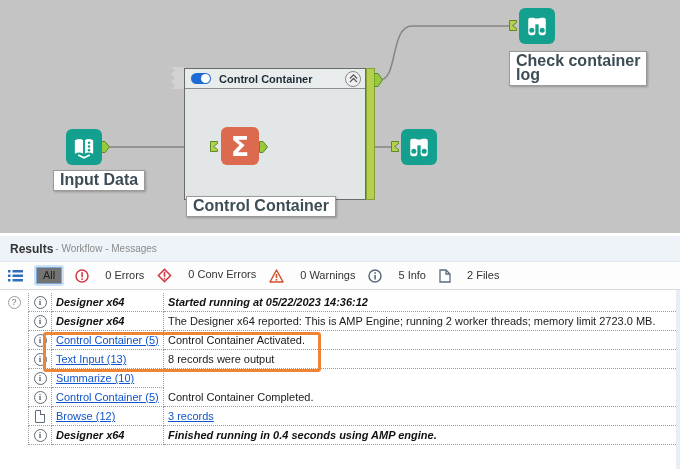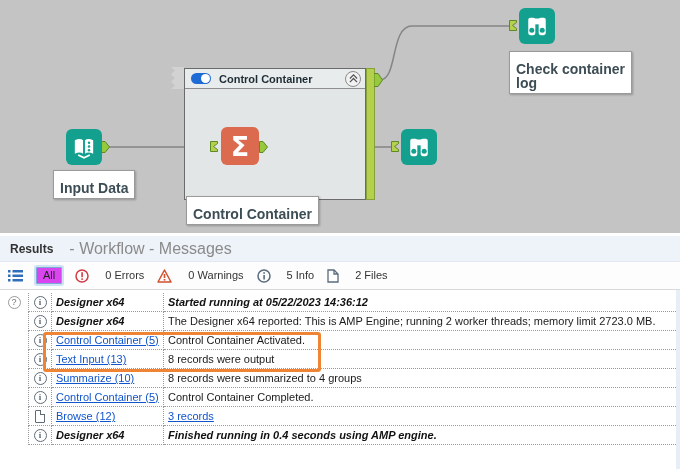--- a/index.html
+++ b/index.html
@@ -12,41 +12,41 @@
   .screen{position:relative;width:680px;height:469px;overflow:hidden;background:#fff;}
 
   
   .canvas{position:absolute;left:0;top:0;width:680px;height:233px;background:#c4c4c4;}
   .wires{position:absolute;left:0;top:0;width:680px;height:233px;}
   .tool{position:absolute;width:36px;height:36px;border-radius:6px;background:var(--teal);display:flex;align-items:center;justify-content:center;}
   .tool svg{width:30px;height:30px;}
   .tool.summarize{width:38px;height:38px;background:var(--tool-orange);}
   .sigma{color:#fff;font-size:27px;font-weight:bold;font-family:"DejaVu Sans",sans-serif;line-height:1;}
   .tool-label{position:absolute;background:#fff;border:1px solid #9a9a9a;box-shadow:1px 1px 2px rgba(0,0,0,.25);
-    padding:10px 6px 3px 6px;font-size:14px;font-weight:700;color:#3d4d55;line-height:14px;white-space:nowrap;}
+    padding:2px 6px 3px 6px;font-size:16px;font-weight:700;color:#3d4d55;line-height:14px;white-space:nowrap;}
   .anchor{position:absolute;}
   .container{position:absolute;left:184px;top:68px;width:182px;height:132px;border:1px solid #6b6b6b;background:#e3e6e6;}
   .container-header{height:20px;background:#e9ecec;border-bottom:1px solid #8f8f8f;display:flex;align-items:center;padding:0 4px 0 6px;}
   .toggle{width:20px;height:11px;border-radius:6px;background:var(--toggle-blue);position:relative;flex:0 0 auto;}
   .toggle::after{content:'';position:absolute;right:1px;top:1px;width:9px;height:9px;border-radius:50%;background:#fff;}
   .container-title{font-size:11px;font-weight:700;color:#1d2c35;margin-left:8px;flex:1;}
   .collapse-btn{width:16px;height:16px;border-radius:50%;background:#f2f2f2;border:1px solid #8a8a8a;display:flex;align-items:center;justify-content:center;flex:0 0 auto;}
   .jag-tab{position:absolute;left:171px;top:67px;width:13px;height:22px;background:#d2d2d2;
     clip-path:polygon(100% 0,100% 100%,0 100%,30% 84%,0 67%,30% 50%,0 33%,30% 16%,0 0);}
   .green-bar{position:absolute;left:366px;top:68px;width:9px;height:132px;background:var(--bar-green);border:1px solid #85a23a;}
 
   
   .results-header{position:absolute;left:0;top:236px;width:680px;height:26px;background:#eef3fa;display:flex;align-items:center;padding-left:10px;border-bottom:1px solid #e2e8f1;}
   .results-title{font-size:12px;font-weight:700;color:#333;}
-  .results-crumbs{font-size:16px;color:#8a8a8a;margin-left:16px;}
+  .results-crumbs{font-size:10px;color:#8a8a8a;margin-left:2px;}
 
   
   .toolbar{position:absolute;left:0;top:262px;width:680px;height:28px;background:#fdfdfd;display:flex;align-items:center;padding-left:8px;gap:13px;border-bottom:1px solid #d9d9d9;}
   .tb-item{display:flex;gap:16px;font-size:11px;color:#333;cursor:default;}
-  .all-btn{border:1px solid #7da7d9;box-shadow:0 0 0 2px #cfe2f3;background:#d946ef;font-size:11px;color:#222;padding:1px 6px 2px 6px;border-radius:1px;}
+  .all-btn{border:1px solid #7da7d9;box-shadow:0 0 0 2px #cfe2f3;background:#737373;font-size:11px;color:#222;padding:1px 6px 2px 6px;border-radius:1px;}
 
   
   .grid{position:absolute;left:0;top:290px;width:680px;height:179px;background:#fff;padding-top:3px;}
   .row{display:grid;grid-template-columns:28px 24px 112px 1fr;height:19px;font-size:11px;color:#1a1a1a;}
   .cell{display:flex;align-items:center;overflow:hidden;white-space:nowrap;}
   .gutter{justify-content:center;}
   .iconcell{justify-content:center;border-left:1px dotted #9a9aa0;border-right:1px dotted #9a9aa0;border-bottom:1px dotted #9a9aa0;}
   .toolcell{padding-left:4px;border-right:1px dotted #9a9aa0;border-bottom:1px dotted #9a9aa0;}
   .msgcell{padding-left:4px;border-bottom:1px dotted #9a9aa0;text-align:right;}
   .bold{font-weight:700;color:#111;font-style:italic;}
@@ -167,20 +167,28 @@
     <button class="all-btn">All</button>
     <span class="tb-item">
       <svg width="14" height="14" viewBox="0 0 14 14">
         <circle cx="7" cy="7" r="6" fill="none" stroke="var(--error-red)" stroke-width="1.5"></circle>
         <rect x="6.3" y="3.2" width="1.6" height="5" fill="var(--error-red)"></rect>
           <rect x="6.3" y="9.3" width="1.6" height="1.6" fill="var(--error-red)"></rect>
       </svg>
       <span>0 Errors</span>
     </span>
     <span class="tb-item">
+      <svg width="15" height="15" viewBox="0 0 15 15">
+        <rect x="3.2" y="3.2" width="8.6" height="8.6" fill="none" stroke="var(--error-red)" stroke-width="1.5" transform="rotate(45 7.5 7.5)"></rect>
+        <rect x="6.7" y="3.8" width="1.6" height="5" fill="var(--error-red)"></rect>
+          <rect x="6.7" y="9.8" width="1.6" height="1.6" fill="var(--error-red)"></rect>
+      </svg>
+      <span>0 Conv Errors</span>
+    </span>
+    <span class="tb-item">
       <svg width="15" height="14" viewBox="0 0 15 14">
         <polygon points="7.5,1 14,13 1,13" fill="none" stroke="var(--warn-orange)" stroke-width="1.5" stroke-linejoin="round"></polygon>
         <rect x="6.7" y="5" width="1.6" height="4" fill="var(--warn-orange)"></rect>
           <rect x="6.7" y="10" width="1.6" height="1.6" fill="var(--warn-orange)"></rect>
       </svg>
       <span>0 Warnings</span>
     </span>
     <span class="tb-item">
       <svg width="14" height="14" viewBox="0 0 14 14">
         <circle cx="7" cy="7" r="6" fill="none" stroke="var(--info-gray)" stroke-width="1.5"></circle>
@@ -251,23 +259,20 @@
         </div>
       </div>
       <div class="row">
         <div class="cell gutter"></div>
         <div class="cell iconcell">
           <span class="icon-info">i</span>
         </div>
         <div class="cell toolcell">
           <a class="link" href="#">Summarize (10)</a>
         </div>
-        <div class="cell msgcell">
-          <span>8 records were summarized to 4 groups</span>
-        </div>
       </div>
       <div class="row">
         <div class="cell gutter"></div>
         <div class="cell iconcell">
           <span class="icon-info">i</span>
         </div>
         <div class="cell toolcell">
           <a class="link" href="#">Control Container (5)</a>
         </div>
         <div class="cell msgcell">

